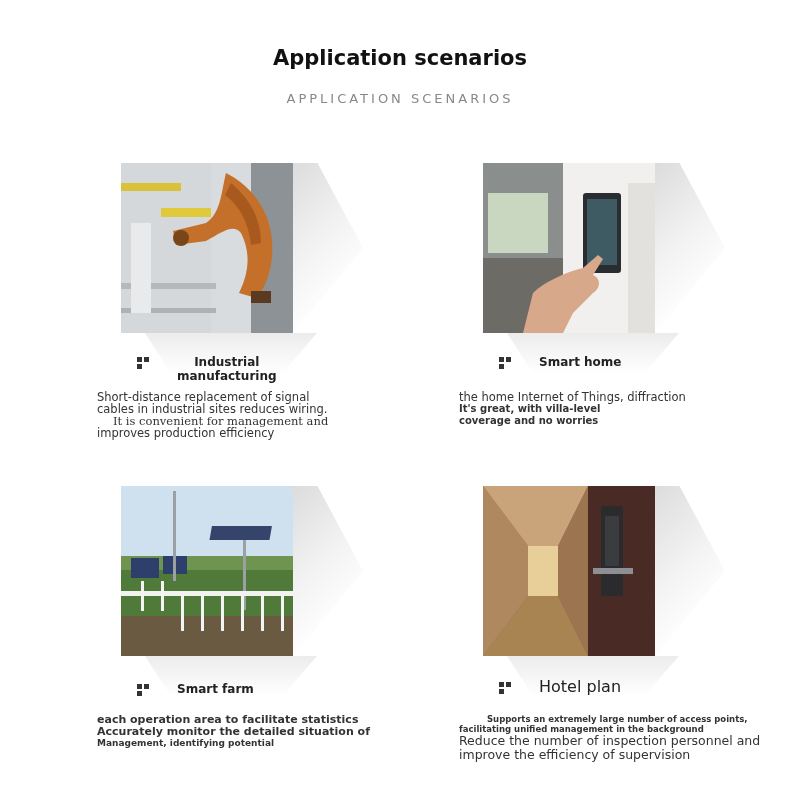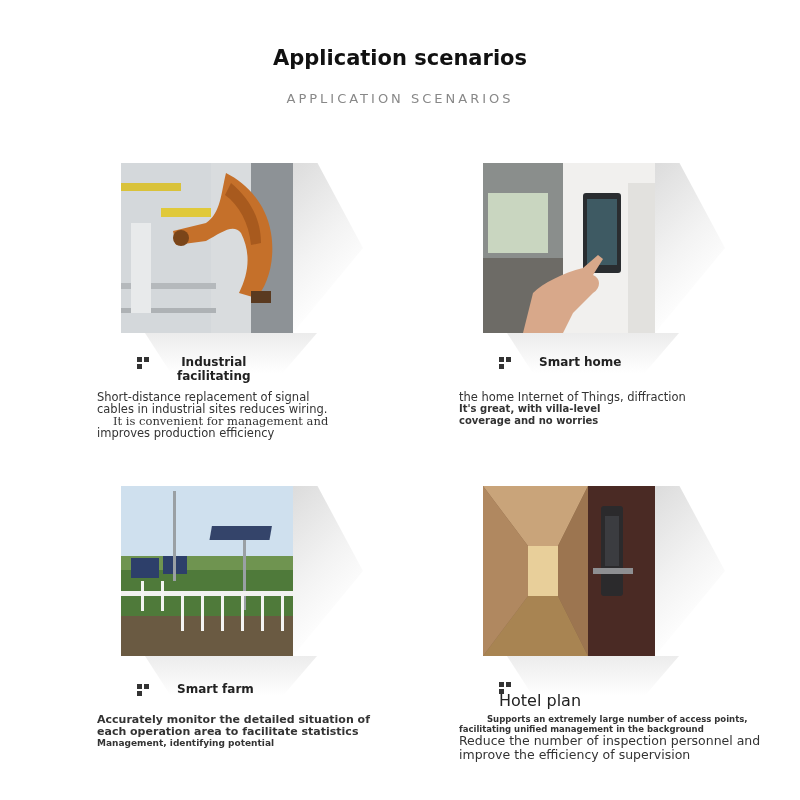--- a/index.html
+++ b/index.html
@@ -56,21 +56,21 @@
     </div>
   </div>
   <div class="label-row">
     <div class="grid-icon">
       <span style="left:0;top:2px"></span>
         <span style="left:7px;top:2px"></span>
         <span style="left:0;top:9px"></span>
     </div>
     <div class="label">
       <div>Industrial</div>
-      <div>facilitating</div>
+      <div>manufacturing</div>
     </div>
   </div>
   <div class="desc">
     <div>Short-distance replacement of signal</div>
     <div>cables in industrial sites reduces wiring.</div>
     <div style="font-family:'DejaVu Serif',serif;margin-left:16px;">It is convenient for management and</div>
     <div>improves production efficiency</div>
   </div>
 </div>
 
@@ -138,22 +138,22 @@
   </div>
   <div class="label-row" style="top:196px;">
     <div class="grid-icon">
       <span style="left:0;top:2px"></span>
         <span style="left:7px;top:2px"></span>
         <span style="left:0;top:9px"></span>
     </div>
     <div class="label">Smart farm</div>
   </div>
   <div class="desc">
+    <div class="b" style="font-size:11px;">each operation area to facilitate statistics</div>
     <div class="b" style="font-size:11px;">Accurately monitor the detailed situation of</div>
-    <div class="b" style="font-size:11px;">each operation area to facilitate statistics</div>
     <div class="s">Management, identifying potential</div>
   </div>
 </div>
 
 <div class="card" style="left:459px;top:486px;">
   <div class="imgwrap">
     <div class="shadow"></div>
     <div class="shadow2"></div>
     <div class="photo">
       <svg width="172" height="170" viewBox="0 0 172 170">
@@ -163,21 +163,21 @@
         <polygon points="0,0 45,60 45,110 0,170" fill="#b08860"></polygon>
         <polygon points="105,0 75,60 75,110 105,170" fill="#9c7550"></polygon>
         <rect x="45" y="60" width="30" height="50" fill="#e8cf9a"></rect>
         <rect x="105" y="0" width="67" height="170" fill="#4a2a24"></rect>
         <rect x="118" y="20" width="22" height="90" rx="3" fill="#2b2a2c"></rect>
         <rect x="122" y="30" width="14" height="50" fill="#3b3c40"></rect>
         <rect x="110" y="82" width="40" height="6" fill="#8e8f92"></rect>
       </svg>
     </div>
   </div>
-  <div class="label-row" style="top:194px;flex-direction:column;">
+  <div class="label-row" style="top:194px;">
     <div class="grid-icon">
       <span style="left:0;top:2px"></span>
         <span style="left:7px;top:2px"></span>
         <span style="left:0;top:9px"></span>
     </div>
     <div class="label big">Hotel plan</div>
   </div>
   <div class="desc">
     <div class="s" style="font-size:8.5px;margin-left:28px;">Supports an extremely large number of access points,</div>
     <div class="s" style="font-size:8.5px;">facilitating unified management in the background</div>

